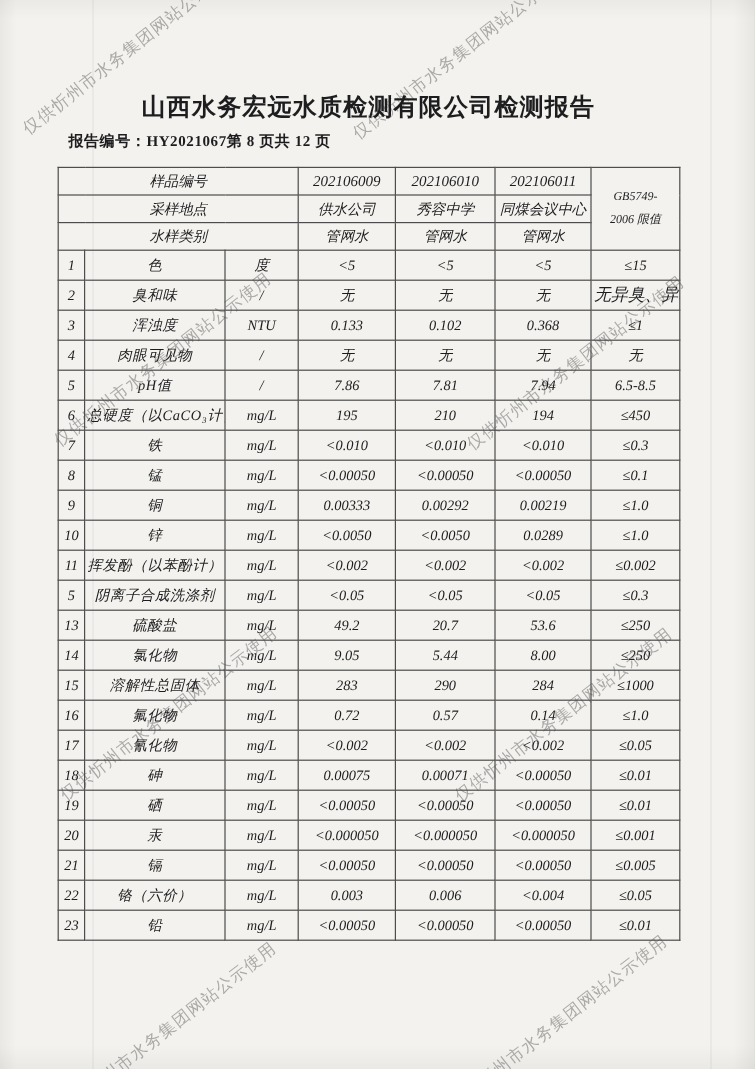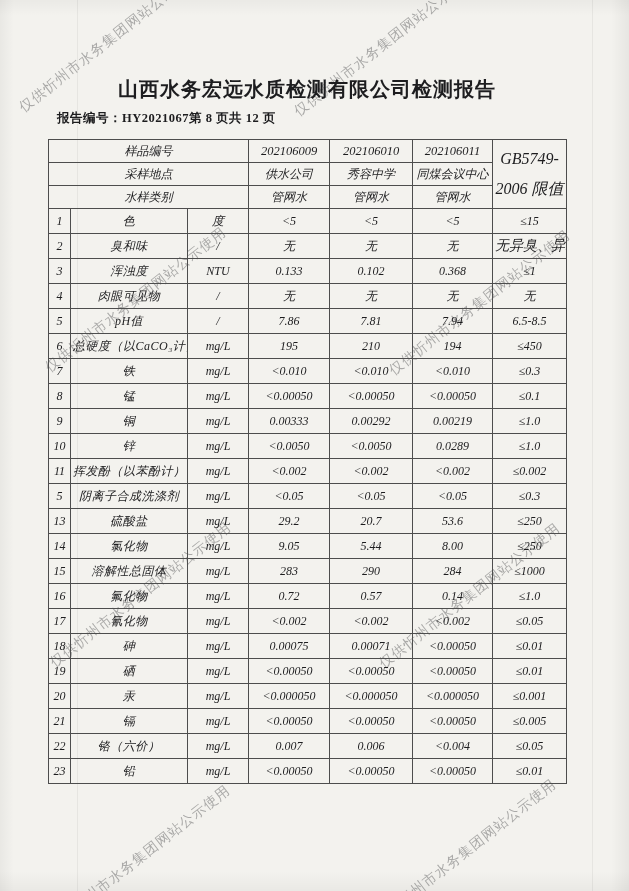--- a/index.html
+++ b/index.html
@@ -71,21 +71,21 @@
     border:1px solid #4d4d4d;
     text-align:center;
     vertical-align:middle;
     padding:0 2px;
     overflow:hidden;
     white-space:nowrap;
   }
   thead td{height:22px;}
   tbody td{height:24px;}
   td.name-cell{text-align:left;padding-left:5px;letter-spacing:.5px;}
-  td.gb-cell{line-height:1.9;font-size:16px;}
+  td.gb-cell{line-height:1.9;font-size:10px;}
   td.small{font-size:14px;letter-spacing:0;}
   .sample-id{font-size:12.5px;}
 </style>
 </head>
 <body>
 
 <div class="page">
 
   <div class="fold left"></div>
   <div class="fold right"></div>
@@ -246,21 +246,21 @@
           <td>mg/L</td>
           <td>&lt;0.05</td>
           <td>&lt;0.05</td>
           <td>&lt;0.05</td>
           <td>≤0.3</td>
         </tr>
         <tr>
           <td>13</td>
           <td class="name-cell">硫酸盐</td>
           <td>mg/L</td>
-          <td>29.2</td>
+          <td>49.2</td>
           <td>20.7</td>
           <td>53.6</td>
           <td>≤250</td>
         </tr>
         <tr>
           <td>14</td>
           <td class="name-cell">氯化物</td>
           <td>mg/L</td>
           <td>9.05</td>
           <td>5.44</td>
@@ -327,21 +327,21 @@
           <td>mg/L</td>
           <td>&lt;0.00050</td>
           <td>&lt;0.00050</td>
           <td>&lt;0.00050</td>
           <td>≤0.005</td>
         </tr>
         <tr>
           <td>22</td>
           <td class="name-cell">铬（六价）</td>
           <td>mg/L</td>
-          <td>0.007</td>
+          <td>0.003</td>
           <td>0.006</td>
           <td>&lt;0.004</td>
           <td>≤0.05</td>
         </tr>
         <tr>
           <td>23</td>
           <td class="name-cell">铅</td>
           <td>mg/L</td>
           <td>&lt;0.00050</td>
           <td>&lt;0.00050</td>

